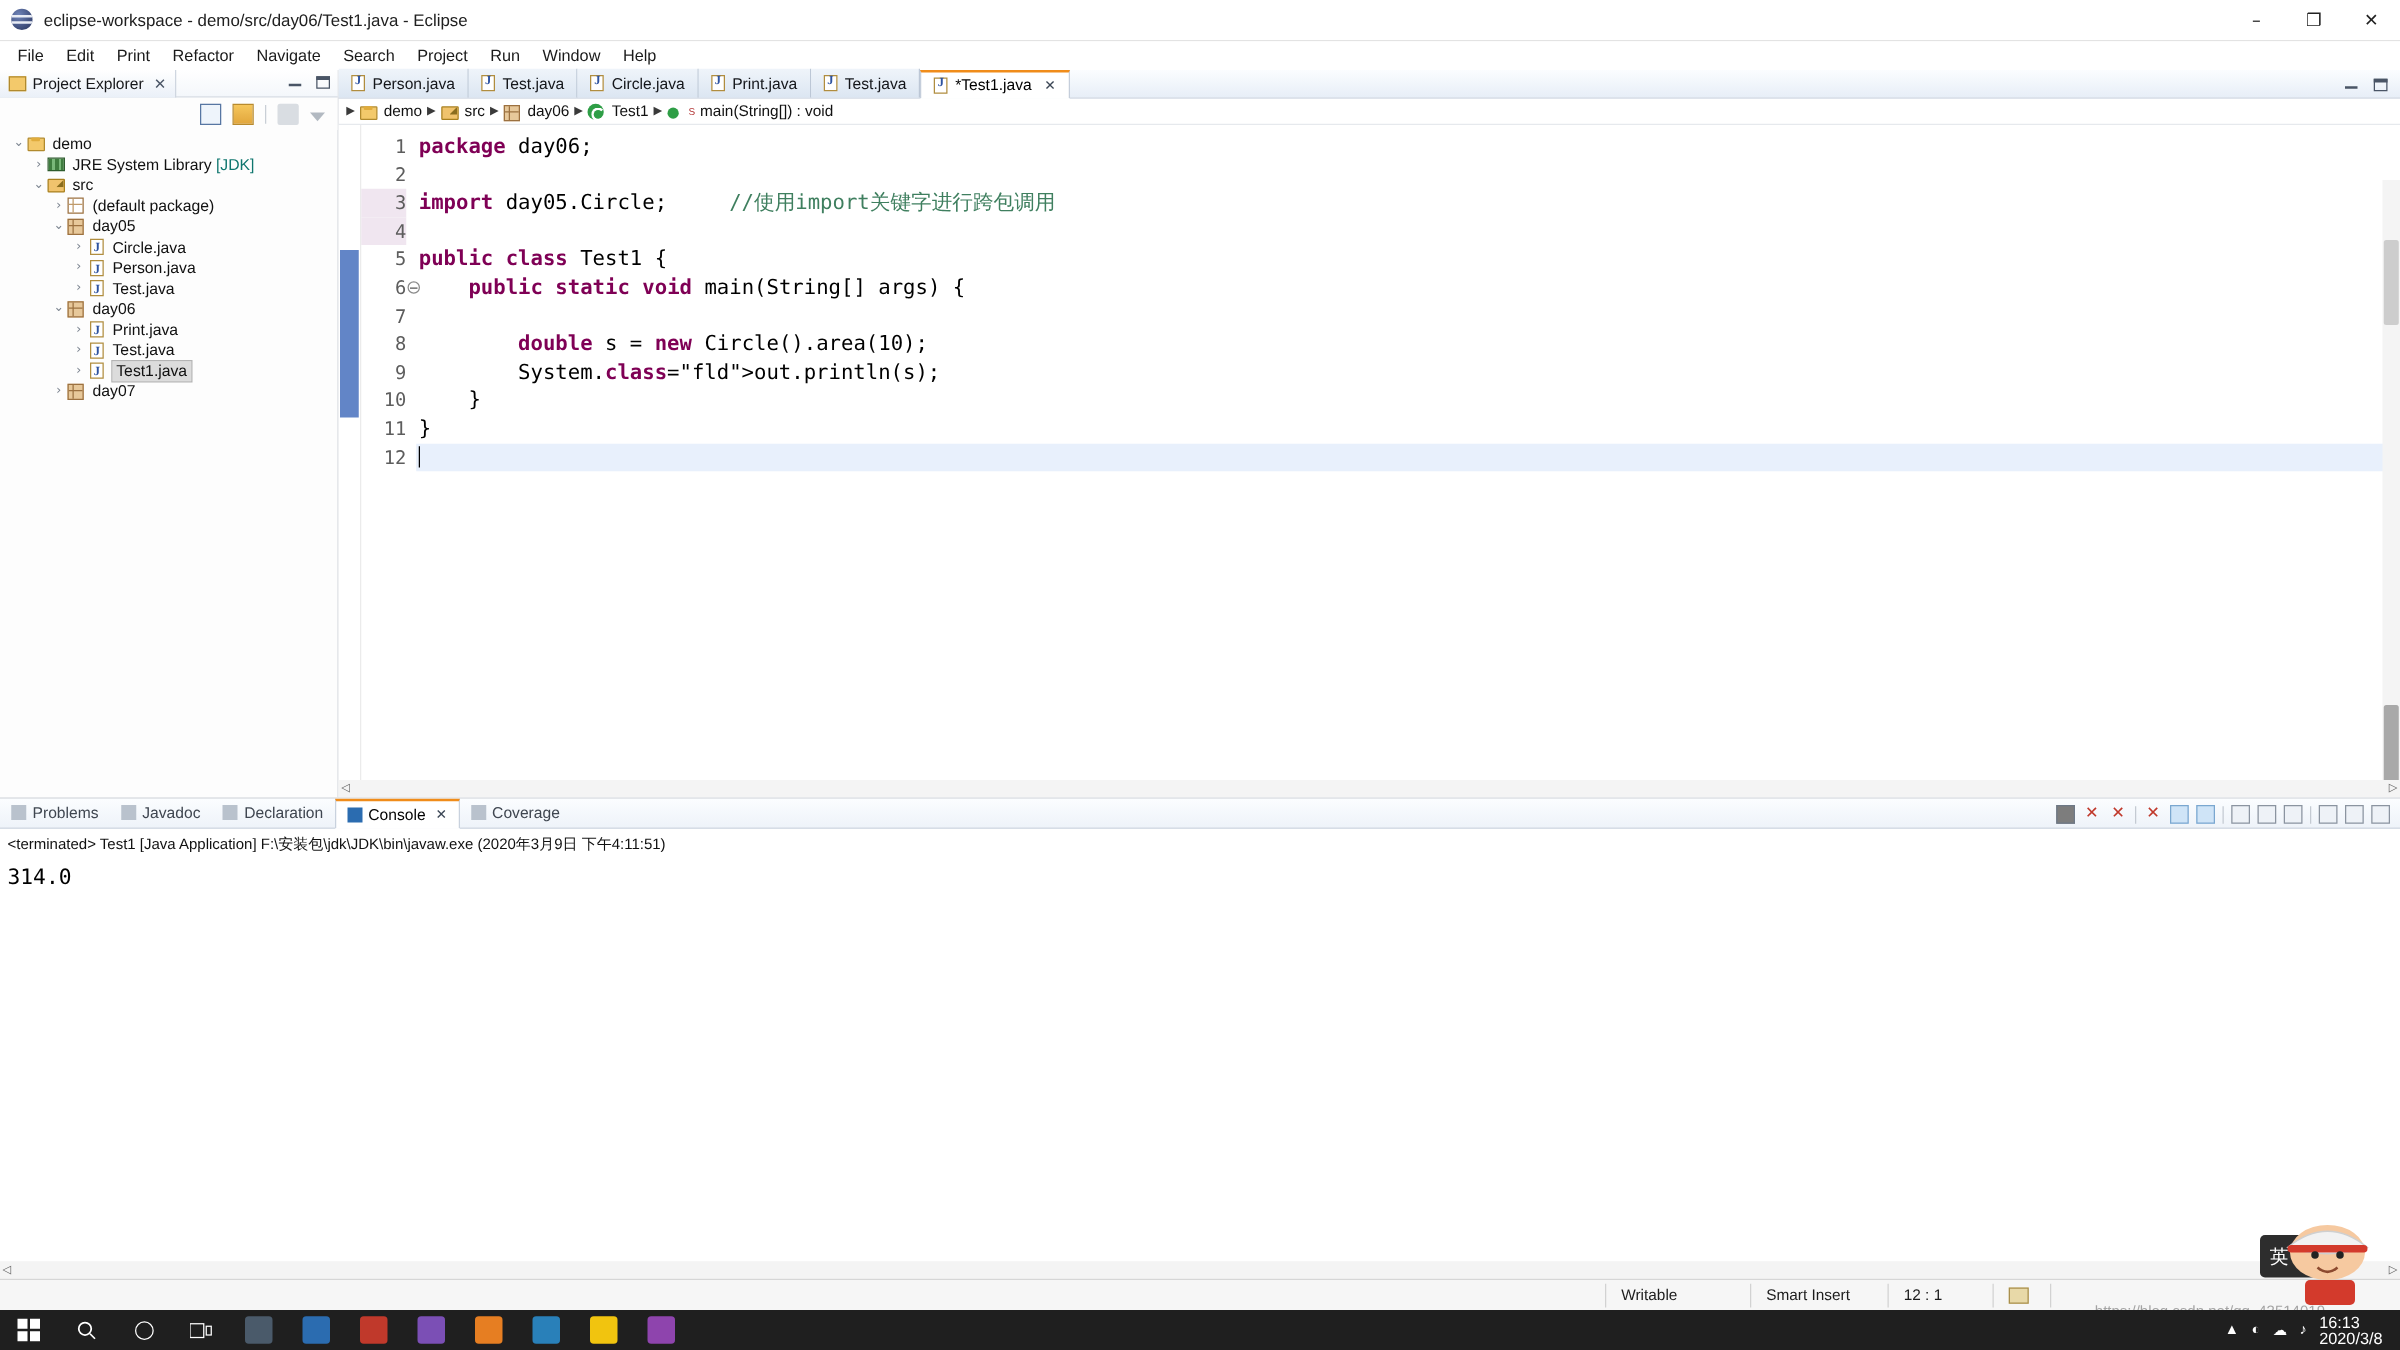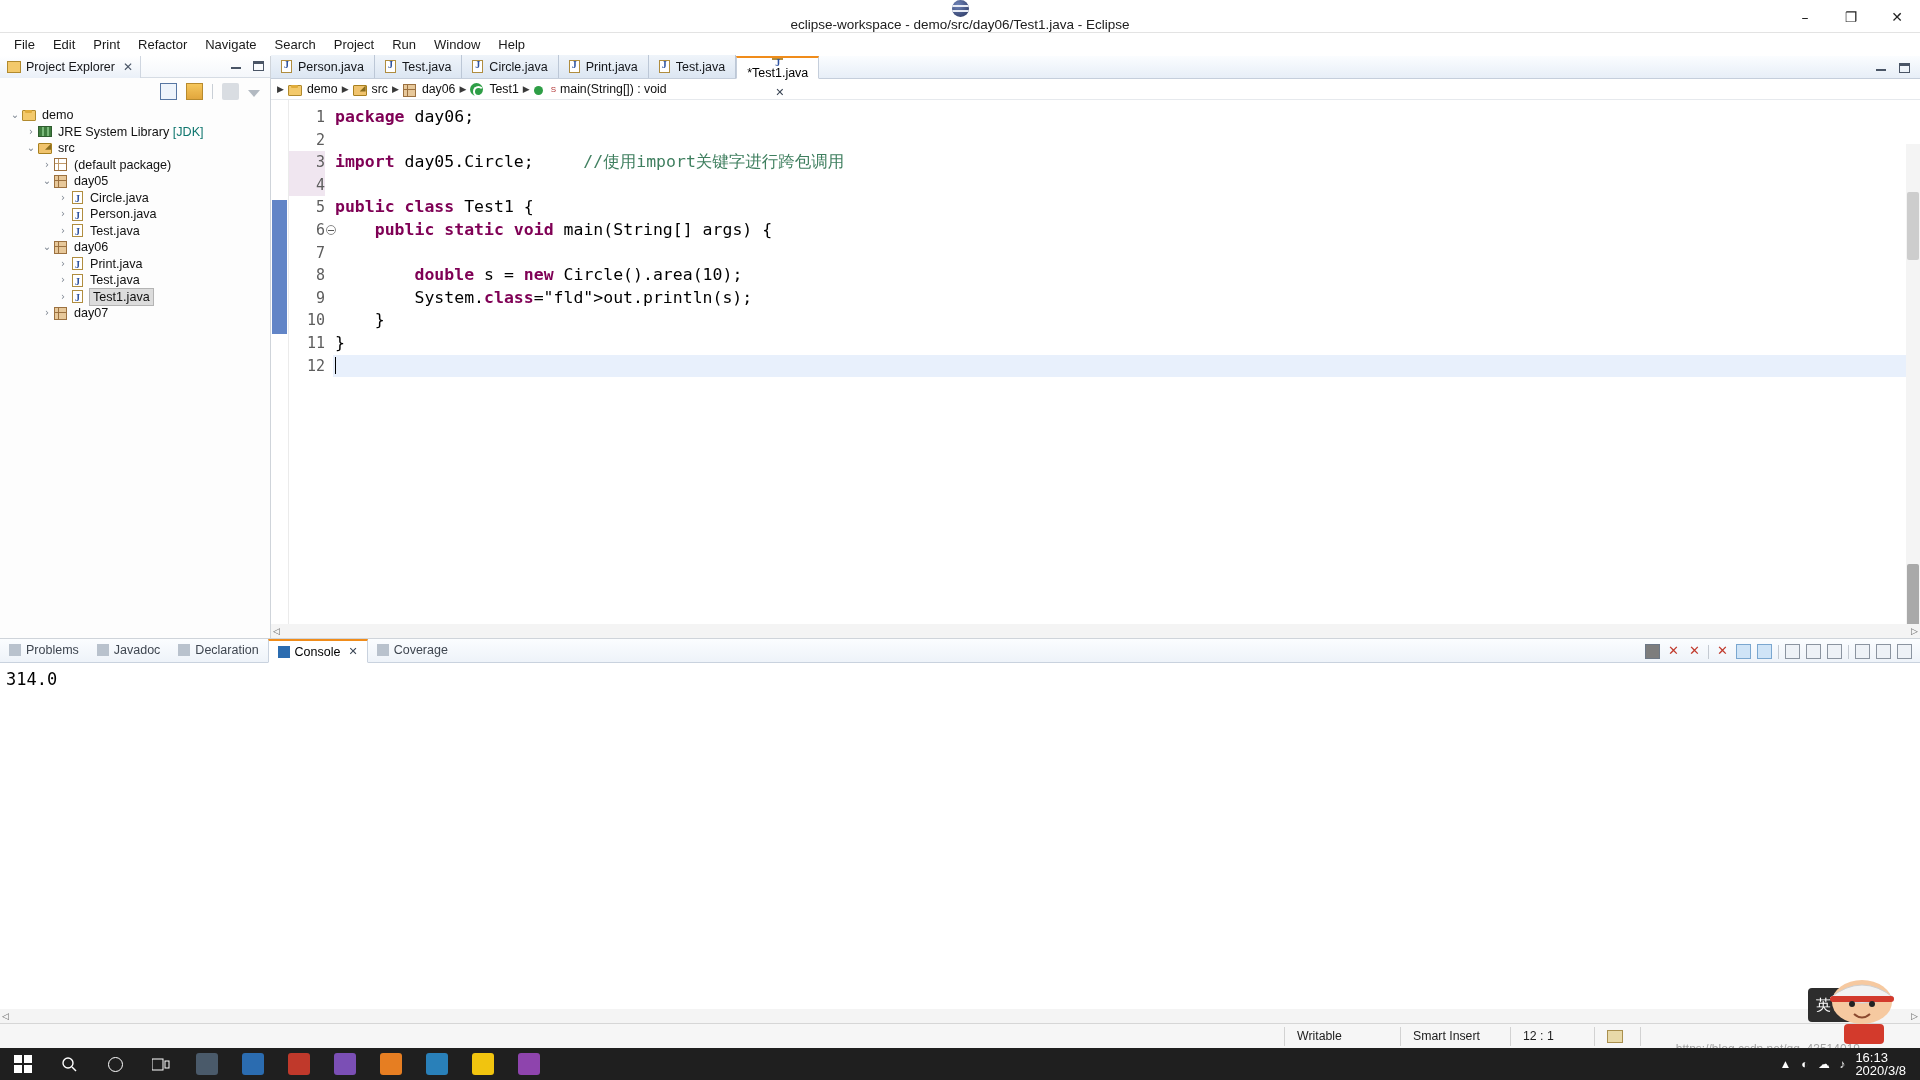--- a/index.html
+++ b/index.html
@@ -10,21 +10,21 @@
     background: #ffffff;
     overflow: hidden;
     -webkit-font-smoothing: antialiased;
   }
   #app { position: relative; width: 1920px; height: 1080px; background: #f0f0f0; }
 
   
   .titlebar {
     position: absolute; left:0; top:0; width:1920px; height:33px;
     background: #ffffff; border-bottom: 1px solid #e3e3e3;
-    display:flex; align-items:center;flex-direction:column;
+    display:flex; align-items:center;
   }
   .title-icon { width:18px; height:18px; margin-left:9px; margin-right:8px; position:relative; }
   .title-icon .globe {
     width:17px;height:17px;border-radius:50%;
     background: radial-gradient(circle at 35% 30%, #6f84b8 0%, #3b4a77 70%, #2b3556 100%);
     position:relative; overflow:hidden;
   }
   .title-icon .globe:before, .title-icon .globe:after {
     content:""; position:absolute; left:0; width:100%; height:2px; background:#e8ecf5;
   }
@@ -106,21 +106,21 @@
   }
   .etab {
     display:flex; align-items:center; gap:6px; height:23px; padding:0 10px;
     font-size:12.5px; color:#14161a;
     background:linear-gradient(to bottom,#eff4fa,#dce6f2);
     border-right:1px solid #bcc7d6;
   }
   .etab.active {
     background:#ffffff; border-top:2px solid #f08c1a;
     border-left:1px solid #c5cedb; border-right:1px solid #c5cedb; border-bottom:1px solid #ffffff;
-    margin-bottom:-1px; color:#000;flex-direction:column;
+    margin-bottom:-1px; color:#000;
   }
   .etab .jico { width:11px;height:13px;background:#fff;border:1px solid #b08d3f;position:relative;}
   .etab .jico:after{content:"J";position:absolute;left:2px;top:-2px;font-size:10px;color:#2d52a0;font-family:"Liberation Serif",serif;font-weight:bold;}
   .etab .xclose { font-size:11px; color:#3b4655; margin-left:4px; font-family:"DejaVu Sans", sans-serif; }
   .ed-minmax { margin-left:auto; display:flex; gap:11px; align-items:center; padding-right:10px; padding-bottom:4px; }
 
   .breadcrumb {
     height:21px; display:flex; align-items:center; gap:4px; padding-left:6px;
     background:#ffffff; border-bottom:1px solid #e6e9ed; font-size:12.3px; color:#111;
   }
@@ -498,20 +498,21 @@
           <span class="ctb-sep"></span>
           <span class="ctb" style="border: 1px solid rgb(139, 148, 160); background: rgb(238, 242, 247);"></span>
           <span class="ctb" style="border: 1px solid rgb(139, 148, 160); background: rgb(238, 242, 247);"></span>
           <span class="ctb" style="border: 1px solid rgb(139, 148, 160); background: rgb(238, 242, 247);"></span>
           <span class="ctb-sep"></span>
           <span class="ctb" style="border: 1px solid rgb(139, 148, 160); background: rgb(238, 242, 247);"></span>
           <span class="ctb" style="border: 1px solid rgb(139, 148, 160); background: rgb(238, 242, 247);"></span>
           <span class="ctb" style="border: 1px solid rgb(139, 148, 160); background: rgb(238, 242, 247);"></span>
         </div>
       </div>
+    <div class="console-head">&lt;terminated&gt; Test1 [Java Application] F:\安装包\jdk\JDK\bin\javaw.exe (2020年3月9日 下午4:11:51)</div>
     <div class="console-body">314.0</div>
     <div class="console-hscroll">
       <span class="hs-arrow">◁</span>
       <span class="hs-arrow">▷</span>
     </div>
   </div>
 
   <div class="statusbar">
     <span class="sb-spacer"></span>
     <span class="sb-cell" style="min-width:116px">Writable</span>

